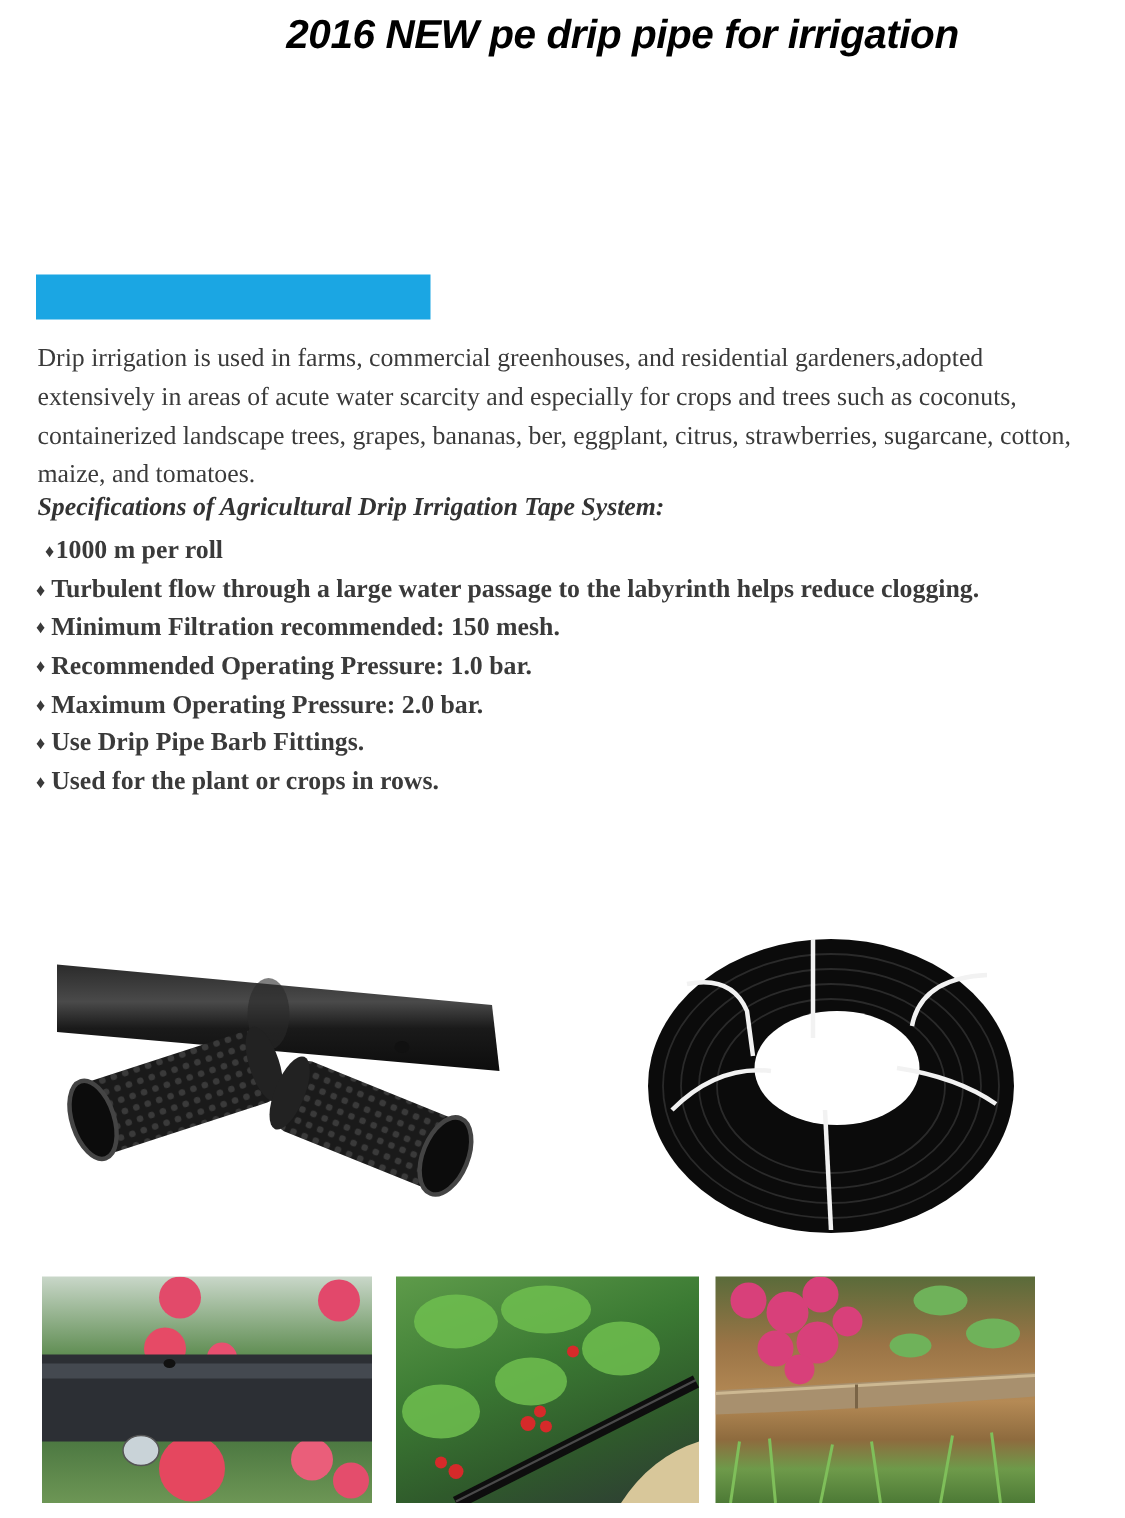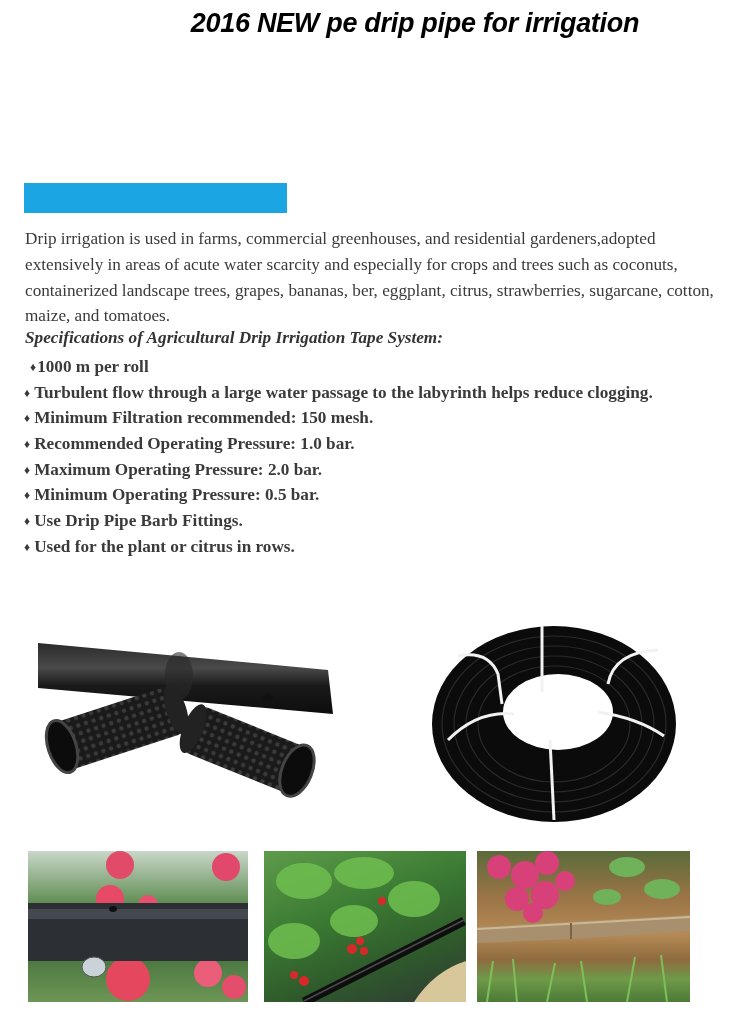--- a/index.html
+++ b/index.html
@@ -66,23 +66,22 @@
 <p class="intro">Drip irrigation is used in farms, commercial greenhouses, and residential gardeners,adopted extensively in areas of acute water scarcity and especially for crops and trees such as coconuts, containerized landscape trees, grapes, bananas, ber, eggplant, citrus, strawberries, sugarcane, cotton, maize, and tomatoes.</p>
 
 <div class="spec-heading">Specifications of Agricultural Drip Irrigation Tape System:</div>
 
 <ul class="spec-list">
   <li class="first"><span class="diamond">♦</span><span>1000 m per roll</span></li>
   <li><span class="diamond">♦</span><span>Turbulent flow through a large water passage to the labyrinth helps reduce clogging.</span></li>
   <li><span class="diamond">♦</span><span>Minimum Filtration recommended: 150 mesh.</span></li>
   <li><span class="diamond">♦</span><span>Recommended Operating Pressure: 1.0 bar.</span></li>
   <li><span class="diamond">♦</span><span>Maximum Operating Pressure: 2.0 bar.</span></li>
-  <li><span class="diamond">♦</span><span>Minimum Operating Pressure: 0.5 bar.</span></li>
   <li><span class="diamond">♦</span><span>Use Drip Pipe Barb Fittings.</span></li>
-  <li><span class="diamond">♦</span><span>Used for the plant or citrus in rows.</span></li>
+  <li><span class="diamond">♦</span><span>Used for the plant or crops in rows.</span></li>
 </ul>
 
 <div class="photo photo-fittings" title="Black drip pipe with two cylindrical inline drippers">
   <svg width="320" height="200" viewBox="0 0 320 200">
     <defs>
       <linearGradient id="pipeG" x1="0" y1="0" x2="0" y2="1">
         <stop offset="0" stop-color="#2b2b2b"></stop>
           <stop offset="0.35" stop-color="#4a4a4a"></stop>
         <stop offset="0.6" stop-color="#1a1a1a"></stop>
           <stop offset="1" stop-color="#0d0d0d"></stop>

